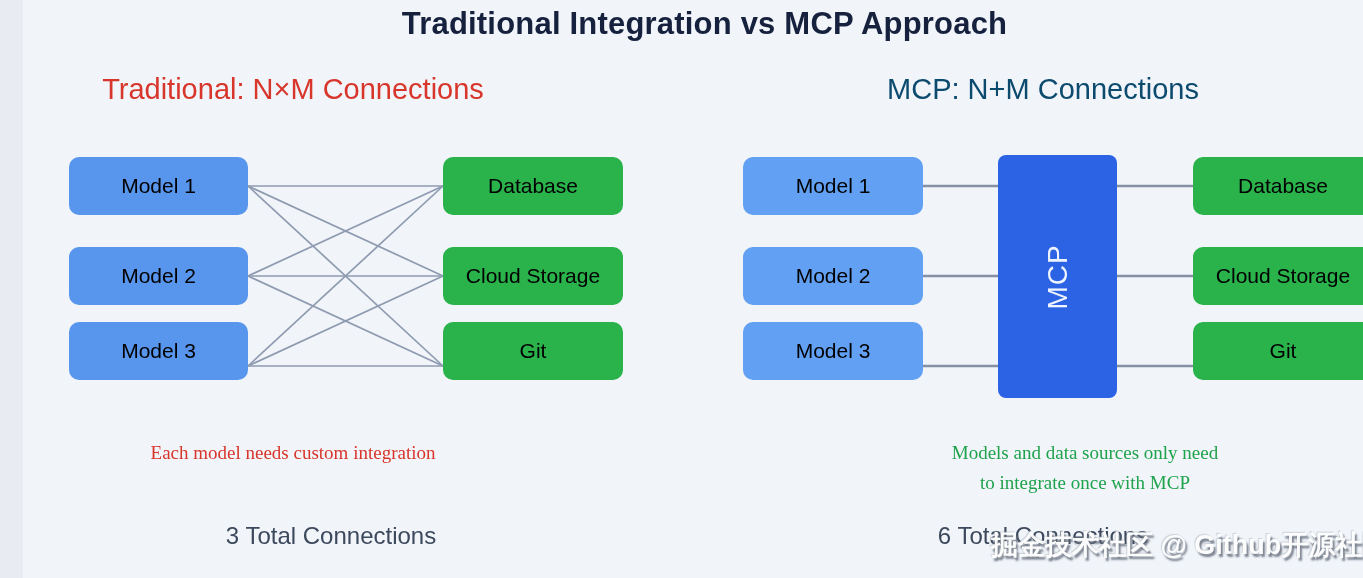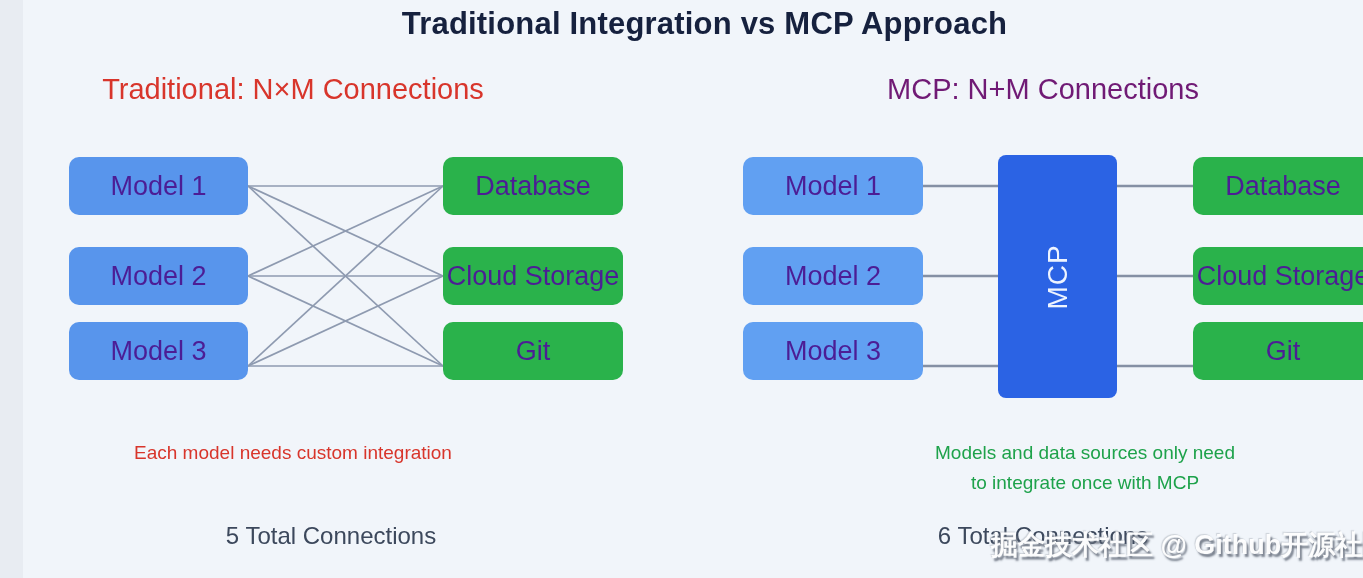--- a/index.html
+++ b/index.html
@@ -6,43 +6,43 @@
   .canvas{
     position:relative;width:1363px;height:578px;overflow:hidden;
     background:#f1f5fa;font-family:"Liberation Sans",sans-serif;margin-left:23px;
   }
   .title{
     position:absolute;top:6px;left:0;width:100%;text-align:center;
     font-size:31px;font-weight:bold;color:#16213e;letter-spacing:.2px;
   }
   .section-heading{position:absolute;top:73px;font-size:29px;}
   .left-heading{left:0;width:540px;text-align:center;color:#d8352b;}
-  .right-heading{left:750px;width:540px;text-align:center;color:#701a75;}
+  .right-heading{left:750px;width:540px;text-align:center;color:#0c4a6e;}
 
   .node{
-    position:absolute;height:58px;border-radius:10px;color:#4c1d95;
-    display:flex;align-items:center;justify-content:center;font-size:27px;
+    position:absolute;height:58px;border-radius:10px;color:#000000;
+    display:flex;align-items:center;justify-content:center;font-size:21px;
   }
   .row1{top:157px}.row2{top:247px}.row3{top:322px}
   .lm{left:46px;width:179px;background:#5895ec;}
   .ls{left:420px;width:180px;background:#2ab24b;}
   .rm{left:720px;width:180px;background:#61a0f2;}
   .rs{left:1170px;width:180px;background:#2ab24b;}
   .mcp{
     position:absolute;left:975px;top:155px;width:119px;height:243px;
     background:#2b63e4;border-radius:8px;
     display:flex;align-items:center;justify-content:center;
   }
   .mcp-label{
     transform:rotate(-90deg);color:#eef4ff;font-size:28px;letter-spacing:1px;
   }
 
   .conn-svg{position:absolute;left:0;top:0;pointer-events:none;}
 
-  .note{position:absolute;top:438px;font-size:19px;line-height:30px;text-align:center;}
+  .note{position:absolute;top:438px;font-size:19px;line-height:30px;text-align:center;font-family:Liberation Serif, serif;}
   .left-note{left:0;width:540px;color:#d8352b;}
   .right-note{left:792px;width:540px;color:#1ea24b;}
   .note div{white-space:nowrap;}
 
   .total{position:absolute;top:522px;font-size:24px;color:#3c485c;text-align:center;}
   .left-total{left:58px;width:500px;}
   .right-total{left:770px;width:500px;}
 
   .watermark{
     position:absolute;top:527px;left:968px;white-space:nowrap;
@@ -103,18 +103,18 @@
   <div class="node rs row3">Git</div>
 
   <div class="note left-note">
     <div>Each model needs custom integration</div>
   </div>
   <div class="note right-note">
     <div>Models and data sources only need</div>
     <div>to integrate once with MCP</div>
   </div>
 
-  <div class="total left-total">5 Total Connections</div>
+  <div class="total left-total">3 Total Connections</div>
   <div class="total right-total">6 Total Connections</div>
 
   <div class="watermark">掘金技术社区 @ Github开源社区</div>
 
 </div>
 
 </body></html>

